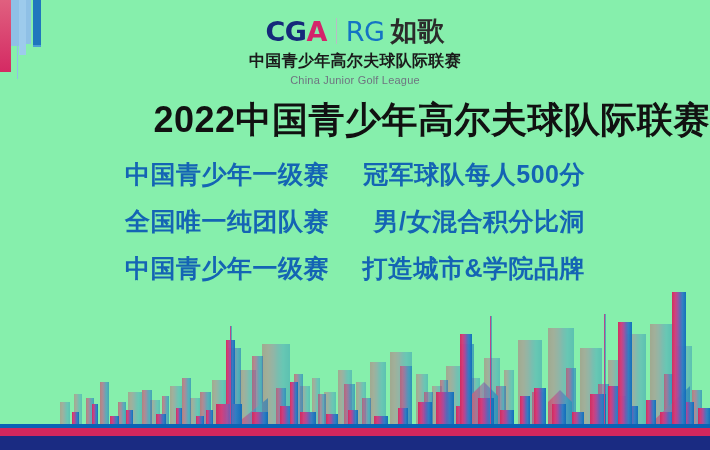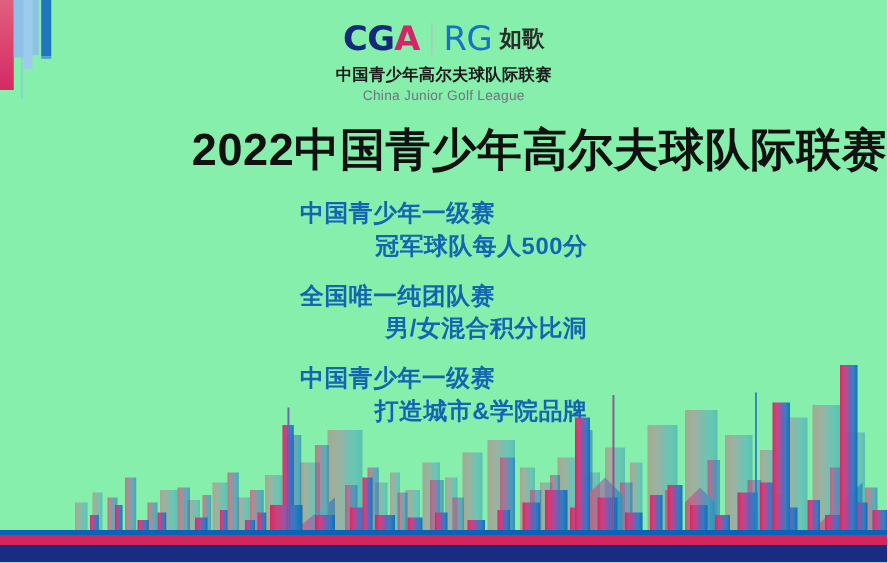--- a/index.html
+++ b/index.html
@@ -39,48 +39,47 @@
     font-weight:bold;font-size:27px;letter-spacing:-0.5px;line-height:1;
   }
   .logo-cga .c1{color:#15297a;}
   .logo-cga .c2{color:#d4246a;}
   .logo-div{width:1px;height:26px;background:#b9bcc6;margin:0 9px;}
   .logo-rg{
     font-family:"DejaVu Sans",sans-serif;
     font-weight:normal;font-size:27px;color:#1473c4;letter-spacing:-0.5px;line-height:1;
   }
   .logo-cn{
-    font-size:18px;color:#2b2b2b;font-weight:bold;margin-left:6px;line-height:1;
+    font-size:27px;color:#2b2b2b;font-weight:bold;margin-left:6px;line-height:1;
   }
   .logo-sub-cn{
-    font-size:13px;font-weight:bold;color:#1a1a1a;margin-top:5px;letter-spacing:0.3px;
+    font-size:16px;font-weight:bold;color:#1a1a1a;margin-top:5px;letter-spacing:0.3px;
   }
   .logo-sub-en{
     font-size:11px;color:#6f7480;margin-top:2px;letter-spacing:0.2px;text-align:center;
   }
 
   
   .main-title{
     position:absolute;left:0;right:0;top:96px;
     text-align:right;
     font-size:36px;font-weight:bold;color:#111111;
     letter-spacing:0.5px;
   }
 
   
   .slogans{
     position:absolute;left:0;right:0;top:158px;
     display:flex;flex-direction:column;align-items:center;
   }
   .slogan-line{
     display:flex;
-    font-size:19px;font-weight:bold;color:#1464b4;
+    font-size:25px;font-weight:bold;color:#1464b4;
     margin-bottom:14px;
     letter-spacing:0.5px;
-    flex-direction:column;
   }
   .slogan-left{width:230px;text-align:left;}
   .slogan-right{width:230px;text-align:right;}
 
   
   .skyline{position:absolute;left:0;bottom:26px;width:710px;height:150px;}
 
   
   .band{position:absolute;left:0;width:710px;}
   .band-blue{bottom:22px;height:4px;background:#0b63b5;}

